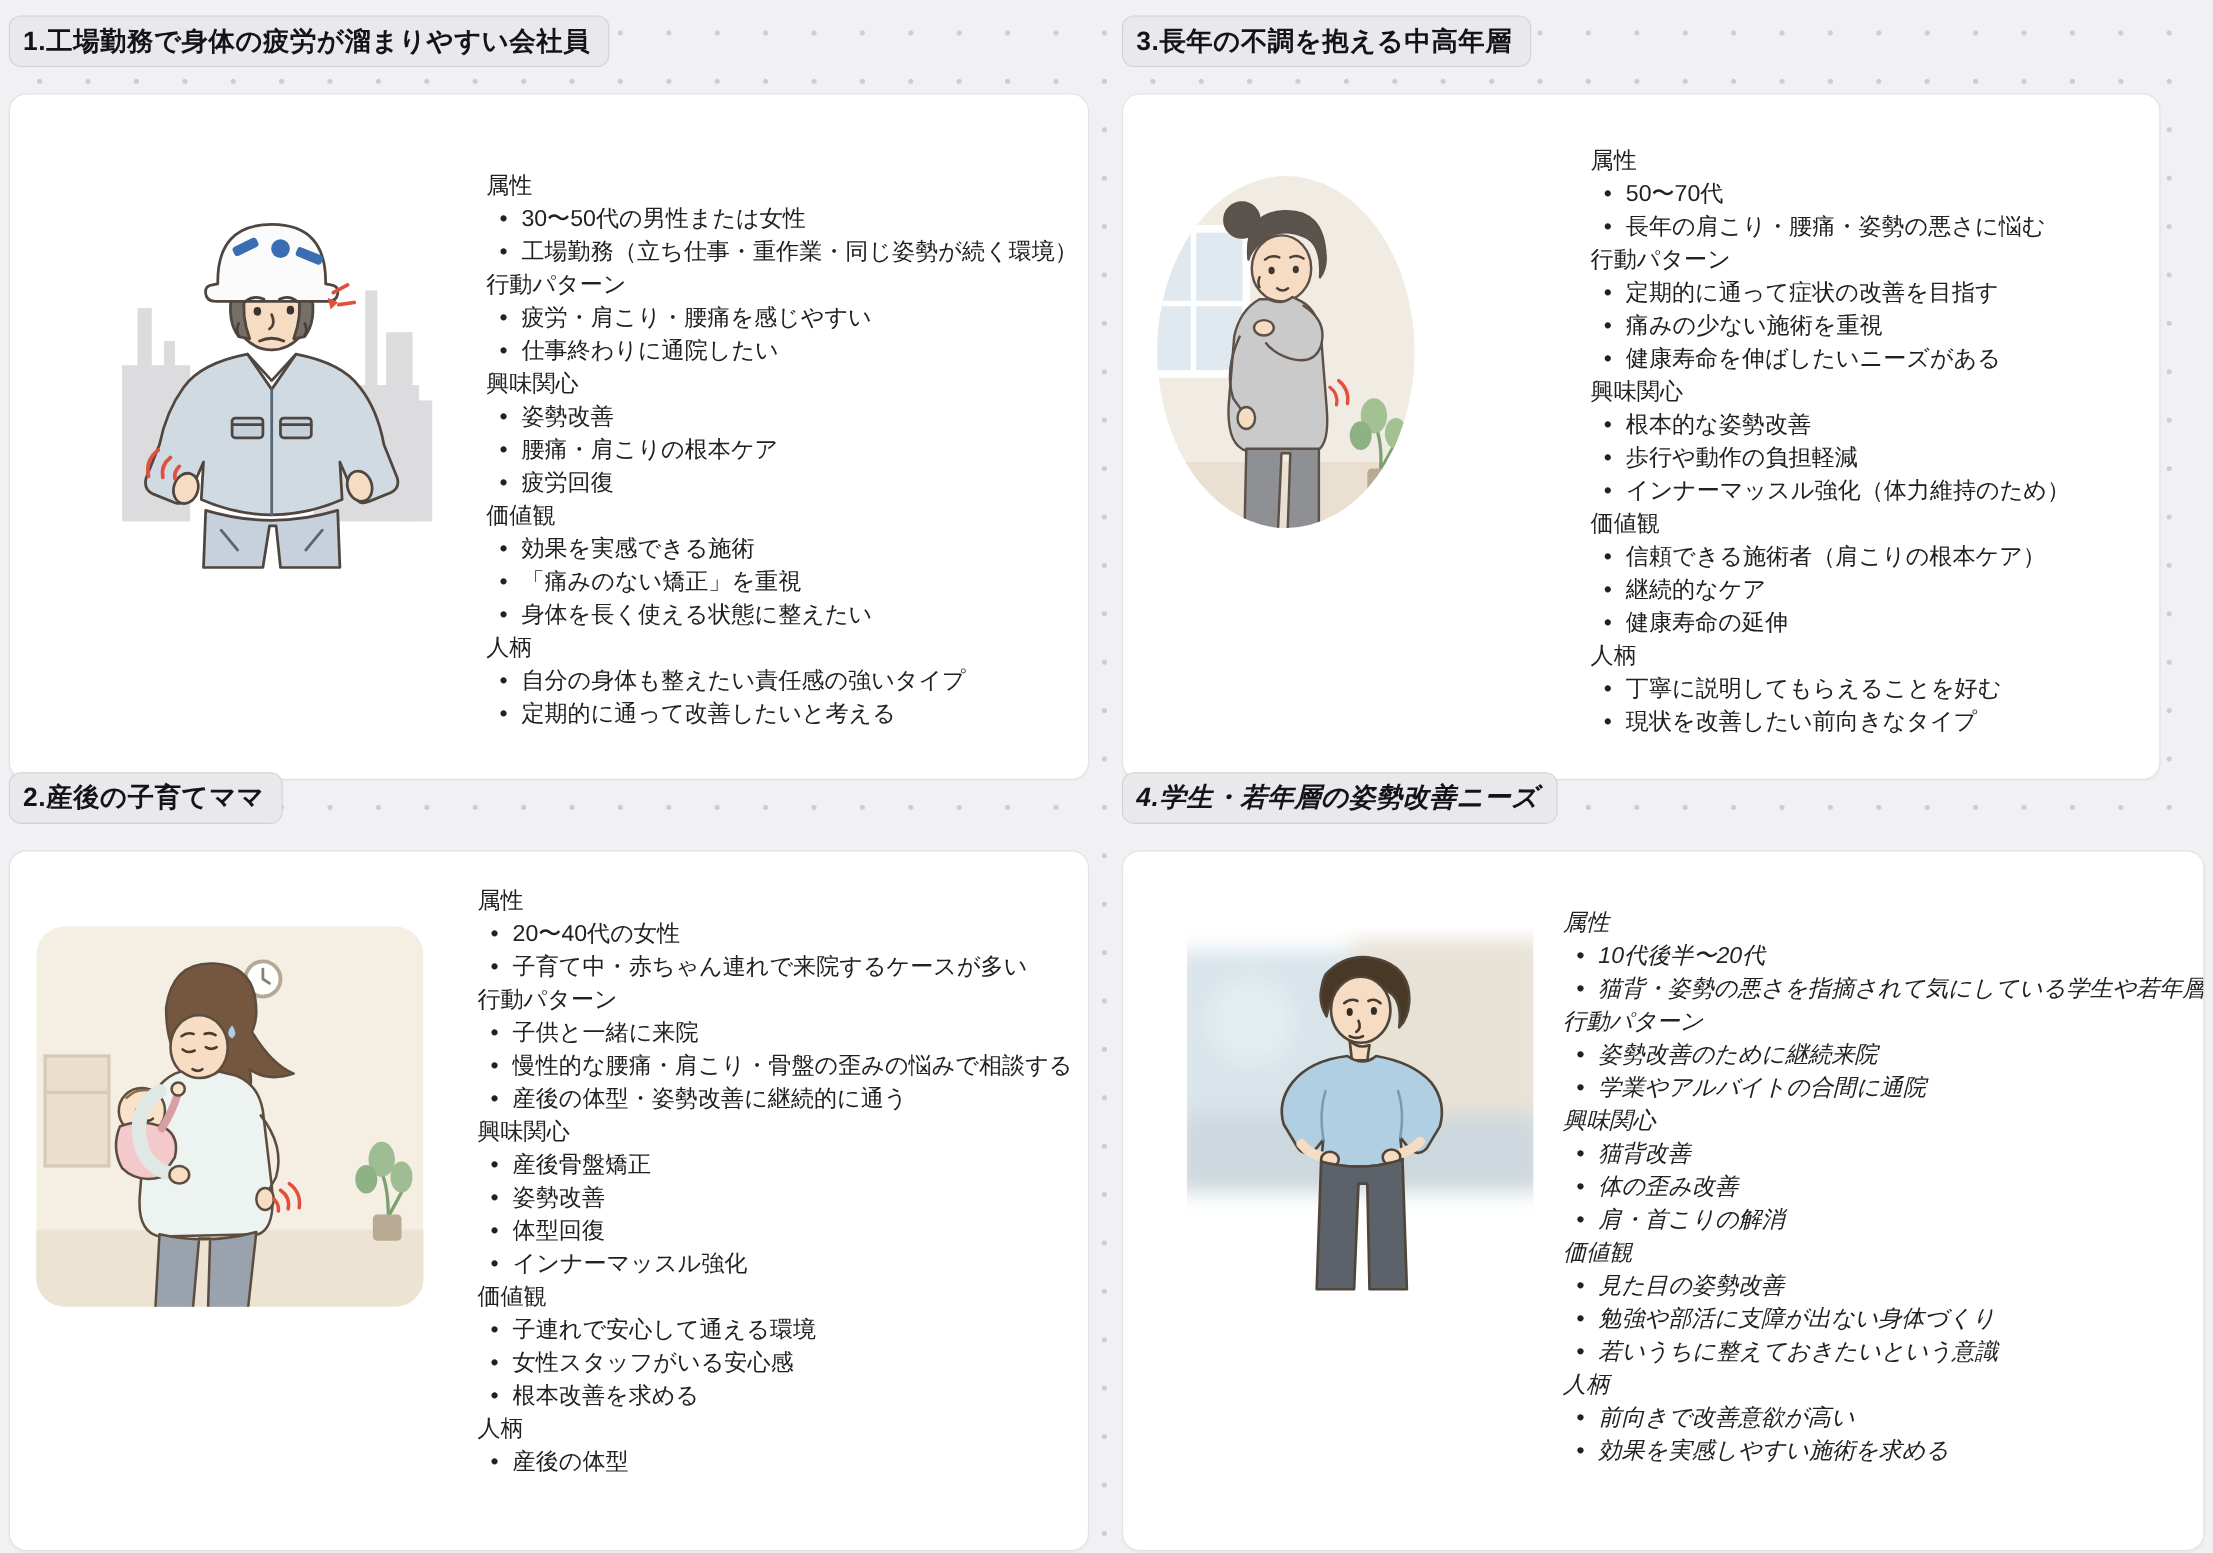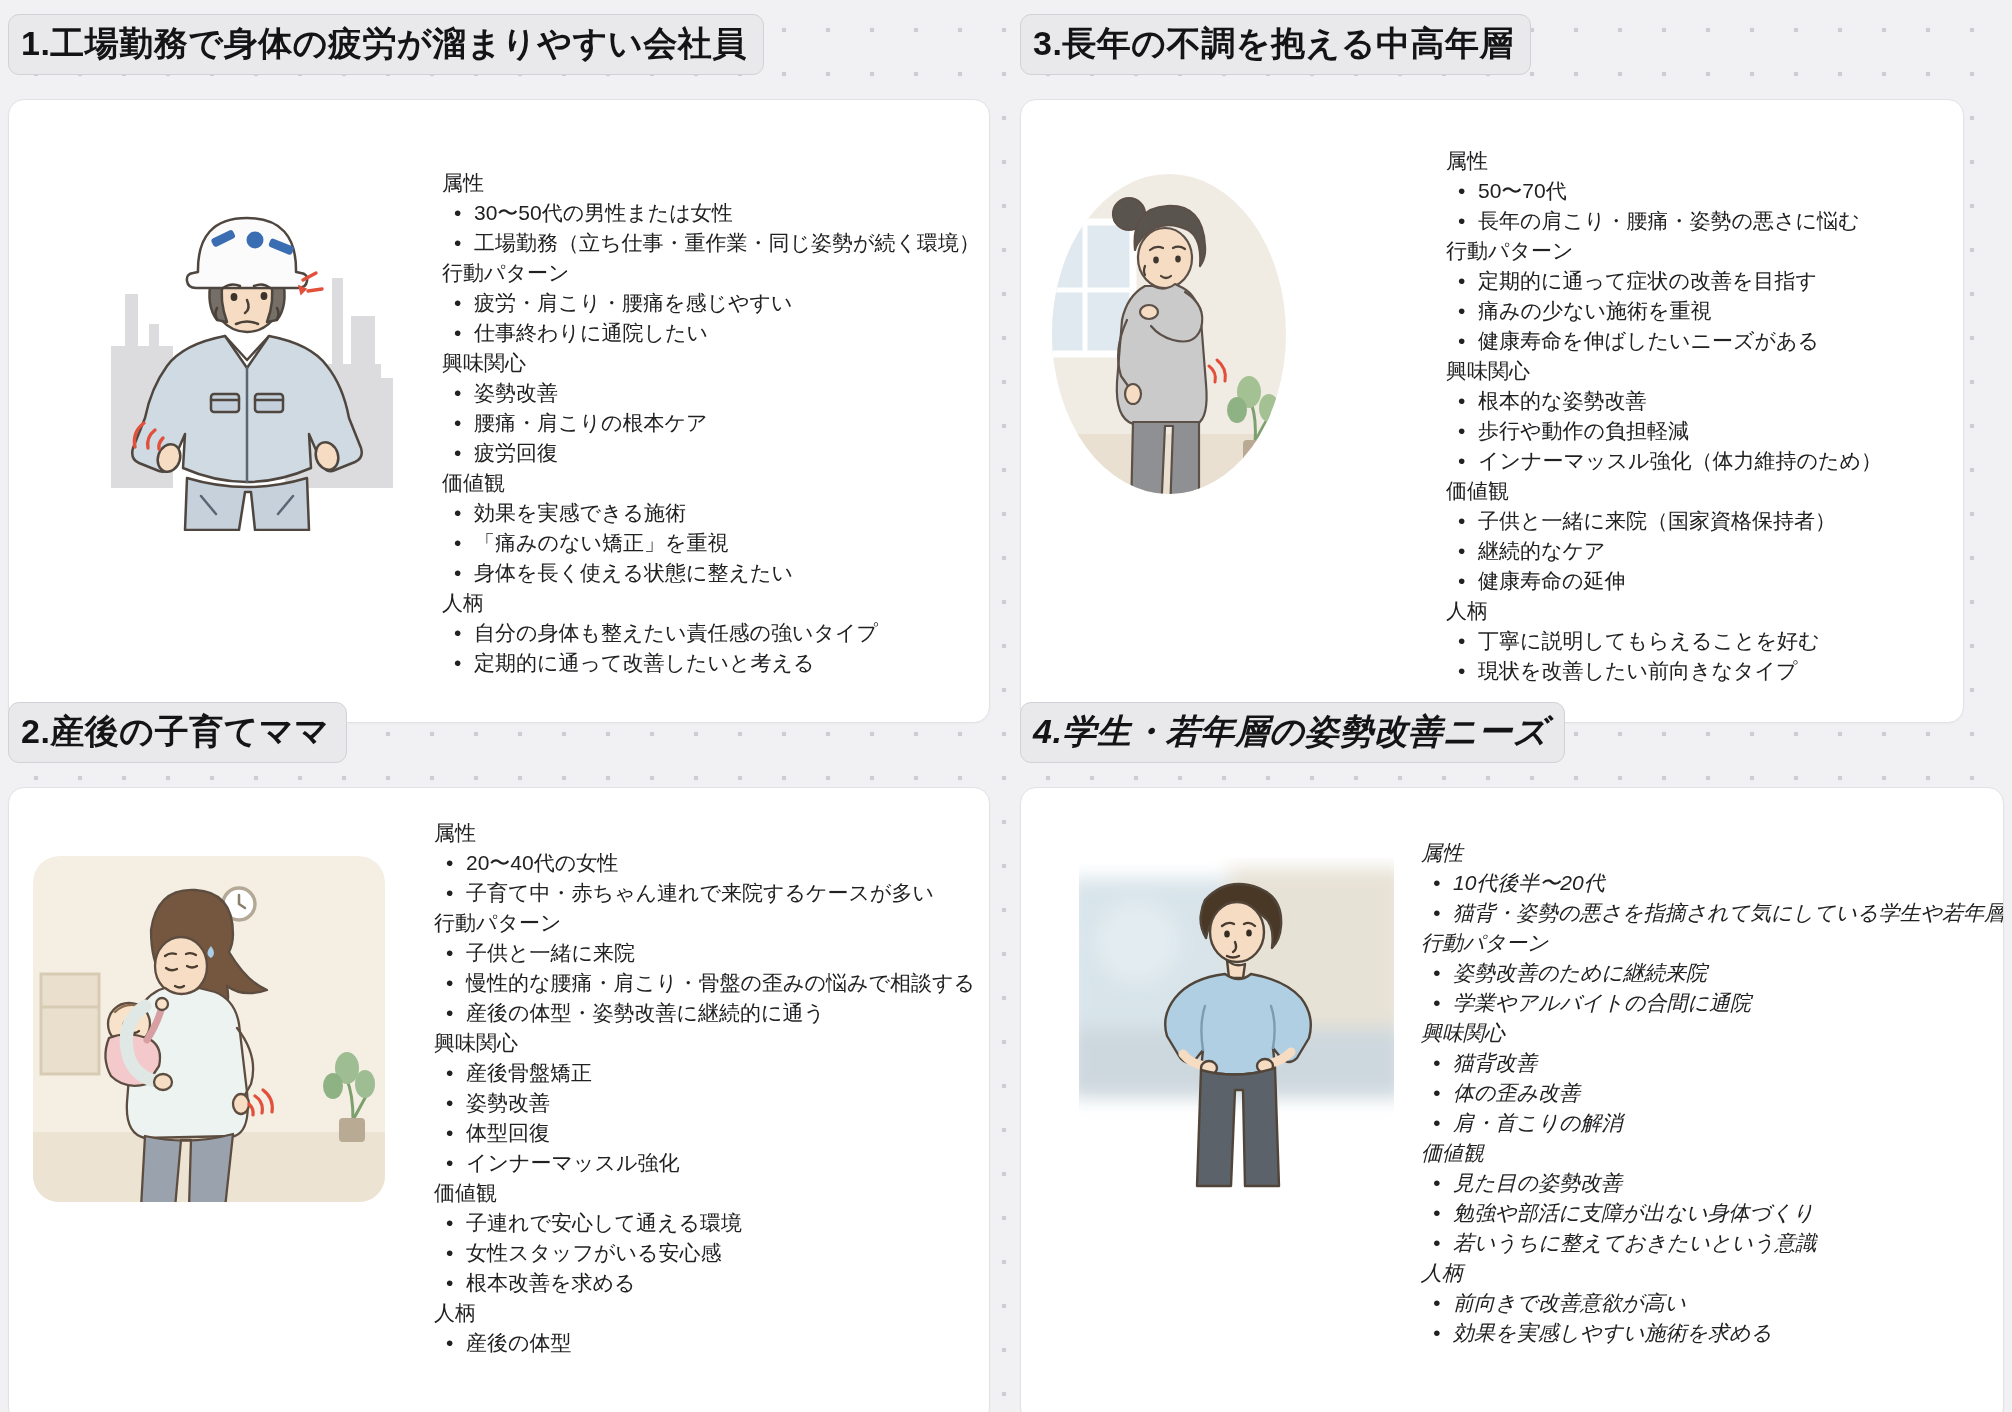--- a/index.html
+++ b/index.html
@@ -18,21 +18,21 @@
   .pos-1 { left:8px;    top:14px;  width:982px; }
   .pos-3 { left:1020px; top:14px;  width:944px; }
   .pos-2 { left:8px;    top:702px; width:982px; }
   .pos-4 { left:1020px; top:702px; width:984px;font-style:italic; }
   .badge {
     display:inline-block;
     background:#e9e9ec;
     border:1.5px solid #d2d2d6;
     border-radius:11px;
     padding:6px 16px 7px 12px;
-    font-size:34px;
+    font-size:24px;
     font-weight:700;
     color:#141416;
     letter-spacing:.5px;
     white-space:nowrap;
   }
   .card {
     position:relative;
     margin-top:24px;
     width:100%;
     background:#ffffff;
@@ -195,21 +195,21 @@
           <div class="sec-item"><span class="bullet">•</span><span>長年の肩こり・腰痛・姿勢の悪さに悩む</span></div>
           <div class="sec-heading">行動パターン</div>
           <div class="sec-item"><span class="bullet">•</span><span>定期的に通って症状の改善を目指す</span></div>
           <div class="sec-item"><span class="bullet">•</span><span>痛みの少ない施術を重視</span></div>
           <div class="sec-item"><span class="bullet">•</span><span>健康寿命を伸ばしたいニーズがある</span></div>
           <div class="sec-heading">興味関心</div>
           <div class="sec-item"><span class="bullet">•</span><span>根本的な姿勢改善</span></div>
           <div class="sec-item"><span class="bullet">•</span><span>歩行や動作の負担軽減</span></div>
           <div class="sec-item"><span class="bullet">•</span><span>インナーマッスル強化（体力維持のため）</span></div>
           <div class="sec-heading">価値観</div>
-          <div class="sec-item"><span class="bullet">•</span><span>子供と一緒に来院（国家資格保持者）</span></div>
+          <div class="sec-item"><span class="bullet">•</span><span>信頼できる施術者（肩こりの根本ケア）</span></div>
           <div class="sec-item"><span class="bullet">•</span><span>継続的なケア</span></div>
           <div class="sec-item"><span class="bullet">•</span><span>健康寿命の延伸</span></div>
           <div class="sec-heading">人柄</div>
           <div class="sec-item"><span class="bullet">•</span><span>丁寧に説明してもらえることを好む</span></div>
           <div class="sec-item"><span class="bullet">•</span><span>現状を改善したい前向きなタイプ</span></div>
         </div>
     </div>
   </div>
 
   <div class="group pos-2">

